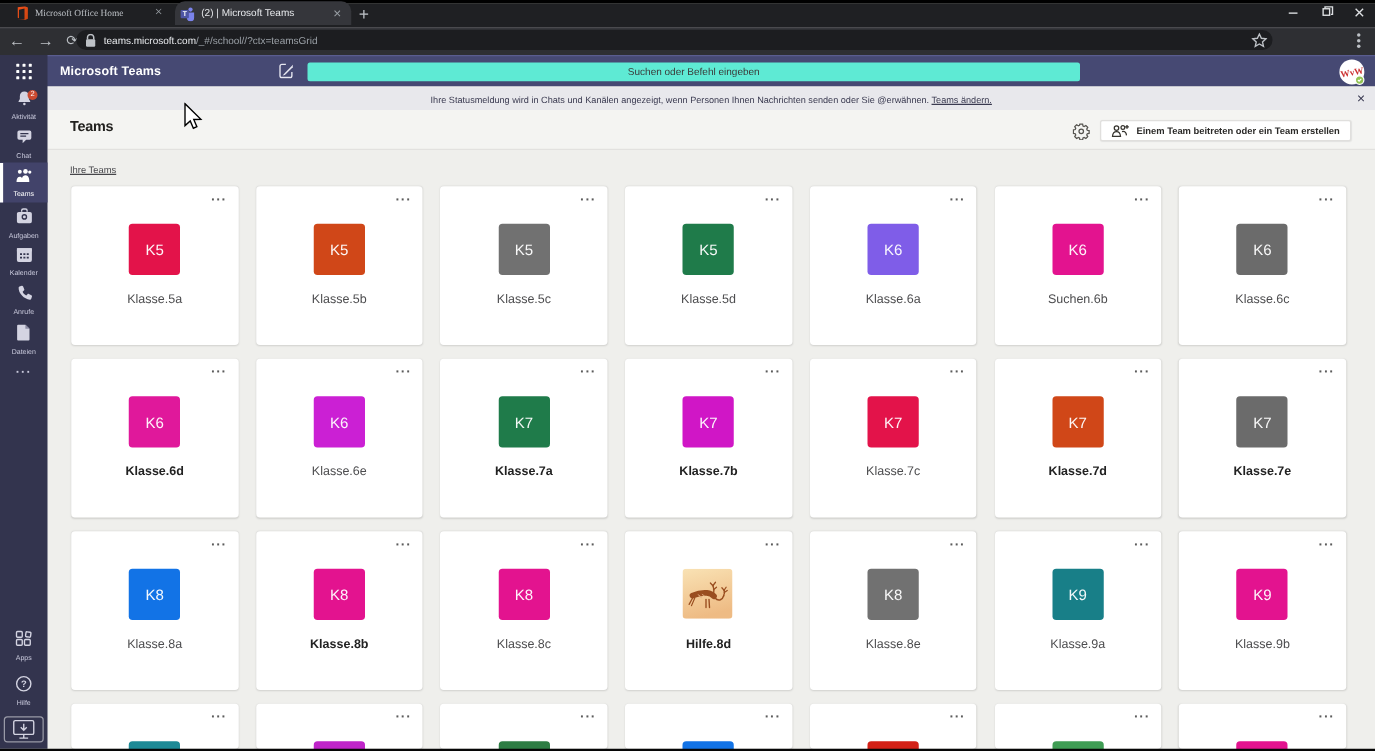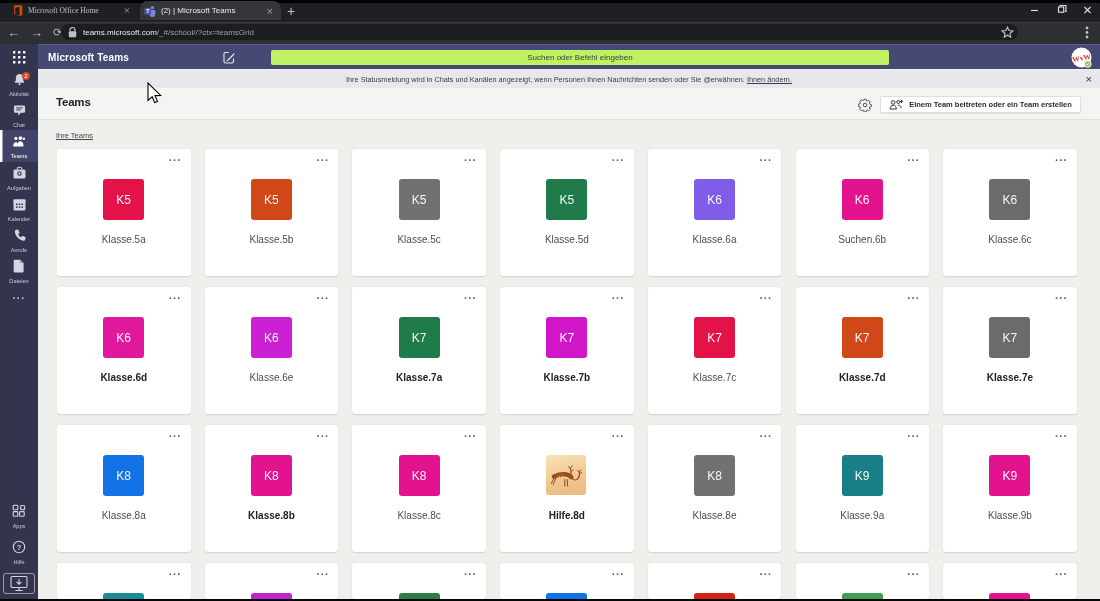--- a/index.html
+++ b/index.html
@@ -13,21 +13,21 @@
 .fav {margin:0 5px 0 4px;display:flex;}
 #newtab {position:absolute;left:287px;top:3px;color:#BDC1C6;font-size:14px;font-weight:400;}
 #navic {position:absolute;left:7px;top:24px;color:#BDC1C6;font-size:13px;display:flex;gap:10px;align-items:center;height:16px;}
 #omni {position:absolute;left:61px;top:24px;width:957px;height:16px;border-radius:8px;background:#1C1D20;display:flex;align-items:center;font-size:9.5px;}
 #omni .url1 {color:#E8EAED;} #omni {font-size:8px;} #omni .url2 {color:#9AA0A6;text-align:right;}
 #star {position:absolute;right:4px;top:1.5px;}
 #incog {position:absolute;left:1023px;top:24px;width:49px;height:16px;border-radius:8px;background:#3E3F44;display:flex;align-items:center;color:#E8EAED;font-size:7.5px;margin-top:24px;}
 
 #thdr {position:absolute;left:0;top:44px;width:1100px;height:25px;background:#464973;border-top:1.5px solid #5A5D8F;padding-left:36px;}
 #thdr .title {position:absolute;left:48px;top:7px;color:#fff;font-weight:bold;font-size:10px;letter-spacing:0.15px;}
-#search {position:absolute;left:246px;top:49.5px;width:618px;height:15.5px;background:#bef264;border-radius:2px;text-align:center;font-size:8px;color:#3B3A39;line-height:16px;margin-left:25px;}
+#search {position:absolute;left:246px;top:49.5px;width:618px;height:15.5px;background:#5eead4;border-radius:2px;text-align:center;font-size:8px;color:#3B3A39;line-height:16px;}
 
 #banner {position:absolute;left:38px;top:69.5px;width:1062px;height:18px;background:#E8E8EC;text-align:center;font-size:7.3px;color:#3A3A50;line-height:19px;}
 #banner u {text-decoration:underline;}
 #bx {position:absolute;right:8px;top:0px;font-size:11px;color:#33334C;}
 
 #headrow {position:absolute;left:38px;top:87.5px;width:1062px;height:32.5px;background:#F4F4F2;border-bottom:1px solid #E2E1DF;}
 #headrow h1 {position:absolute;left:18px;top:8px;font-size:11.5px;letter-spacing:-0.2px;color:#22211F;}
 #joinbtn {position:absolute;right:19px;top:8px;width:201px;height:17.5px;background:#fff;border:1px solid #E0DFDD;border-radius:2px;box-shadow:0 0.5px 1px rgba(0,0,0,.07);display:flex;align-items:center;justify-content:center;gap:5px;font-size:7.5px;font-weight:bold;color:#2B2A28;white-space:nowrap;}
 #gear {position:absolute;right:228px;top:10px;}
 #ihre {position:absolute;left:56px;top:131px;font-size:7.5px;color:#46464A;text-decoration:underline;}
@@ -123,21 +123,21 @@
       </svg></span>
   <span style="position:absolute;left:1071px;top:2px"><svg width="21" height="21" viewBox="0 0 21 21">
         <circle cx="10.5" cy="10.5" r="10" fill="#fff"></circle>
         <text x="10.5" y="13.4" text-anchor="middle" font-family="Liberation Serif" font-size="7.5" font-weight="bold" fill="#C33" transform="rotate(-10 10.5 10.5)">WvW</text>
         <circle cx="16.7" cy="17" r="3.4" fill="#92C353" stroke="#fff" stroke-width="1"></circle>
         <path d="M15.3 17l1 1 1.7-1.9" stroke="#fff" stroke-width="0.9" fill="none"></path>
       </svg></span>
 </div>
 <div id="search">Suchen oder Befehl eingeben</div>
 
-<div id="banner">Ihre Statusmeldung wird in Chats und Kanälen angezeigt, wenn Personen Ihnen Nachrichten senden oder Sie @erwähnen. <u>Ihnen ändern.</u><span id="bx">×</span></div>
+<div id="banner">Ihre Statusmeldung wird in Chats und Kanälen angezeigt, wenn Personen Ihnen Nachrichten senden oder Sie @erwähnen. <u>Teams ändern.</u><span id="bx">×</span></div>
 
 <div id="headrow">
   <h1>Teams</h1>
   <span id="gear"><svg width="14" height="14" viewBox="0 0 14 14">
         <path fill="none" stroke="#55534F" stroke-width="1" d="M5.9 1.3h2.2l.3 1.5.9.4 1.4-.8 1.5 1.5-.8 1.4.4.9 1.5.3v2.2l-1.5.3-.4.9.8 1.4-1.5 1.5-1.4-.8-.9.4-.3 1.5H5.9l-.3-1.5-.9-.4-1.4.8-1.5-1.5.8-1.4-.4-.9-1.5-.3V5.9l1.5-.3.4-.9-.8-1.4 1.5-1.5 1.4.8.9-.4z"></path>
         <circle cx="7" cy="7" r="1.8" fill="none" stroke="#55534F" stroke-width="1"></circle>
       </svg></span>
   <div id="joinbtn"><svg width="15" height="11" viewBox="0 0 15 11" fill="none" stroke="#37352F" stroke-width="1">
         <circle cx="4.2" cy="3.4" r="1.8"></circle>
         <path d="M1 10c.2-2.4 1.4-3.8 3.2-3.8S7.2 7.6 7.4 10z"></path>

